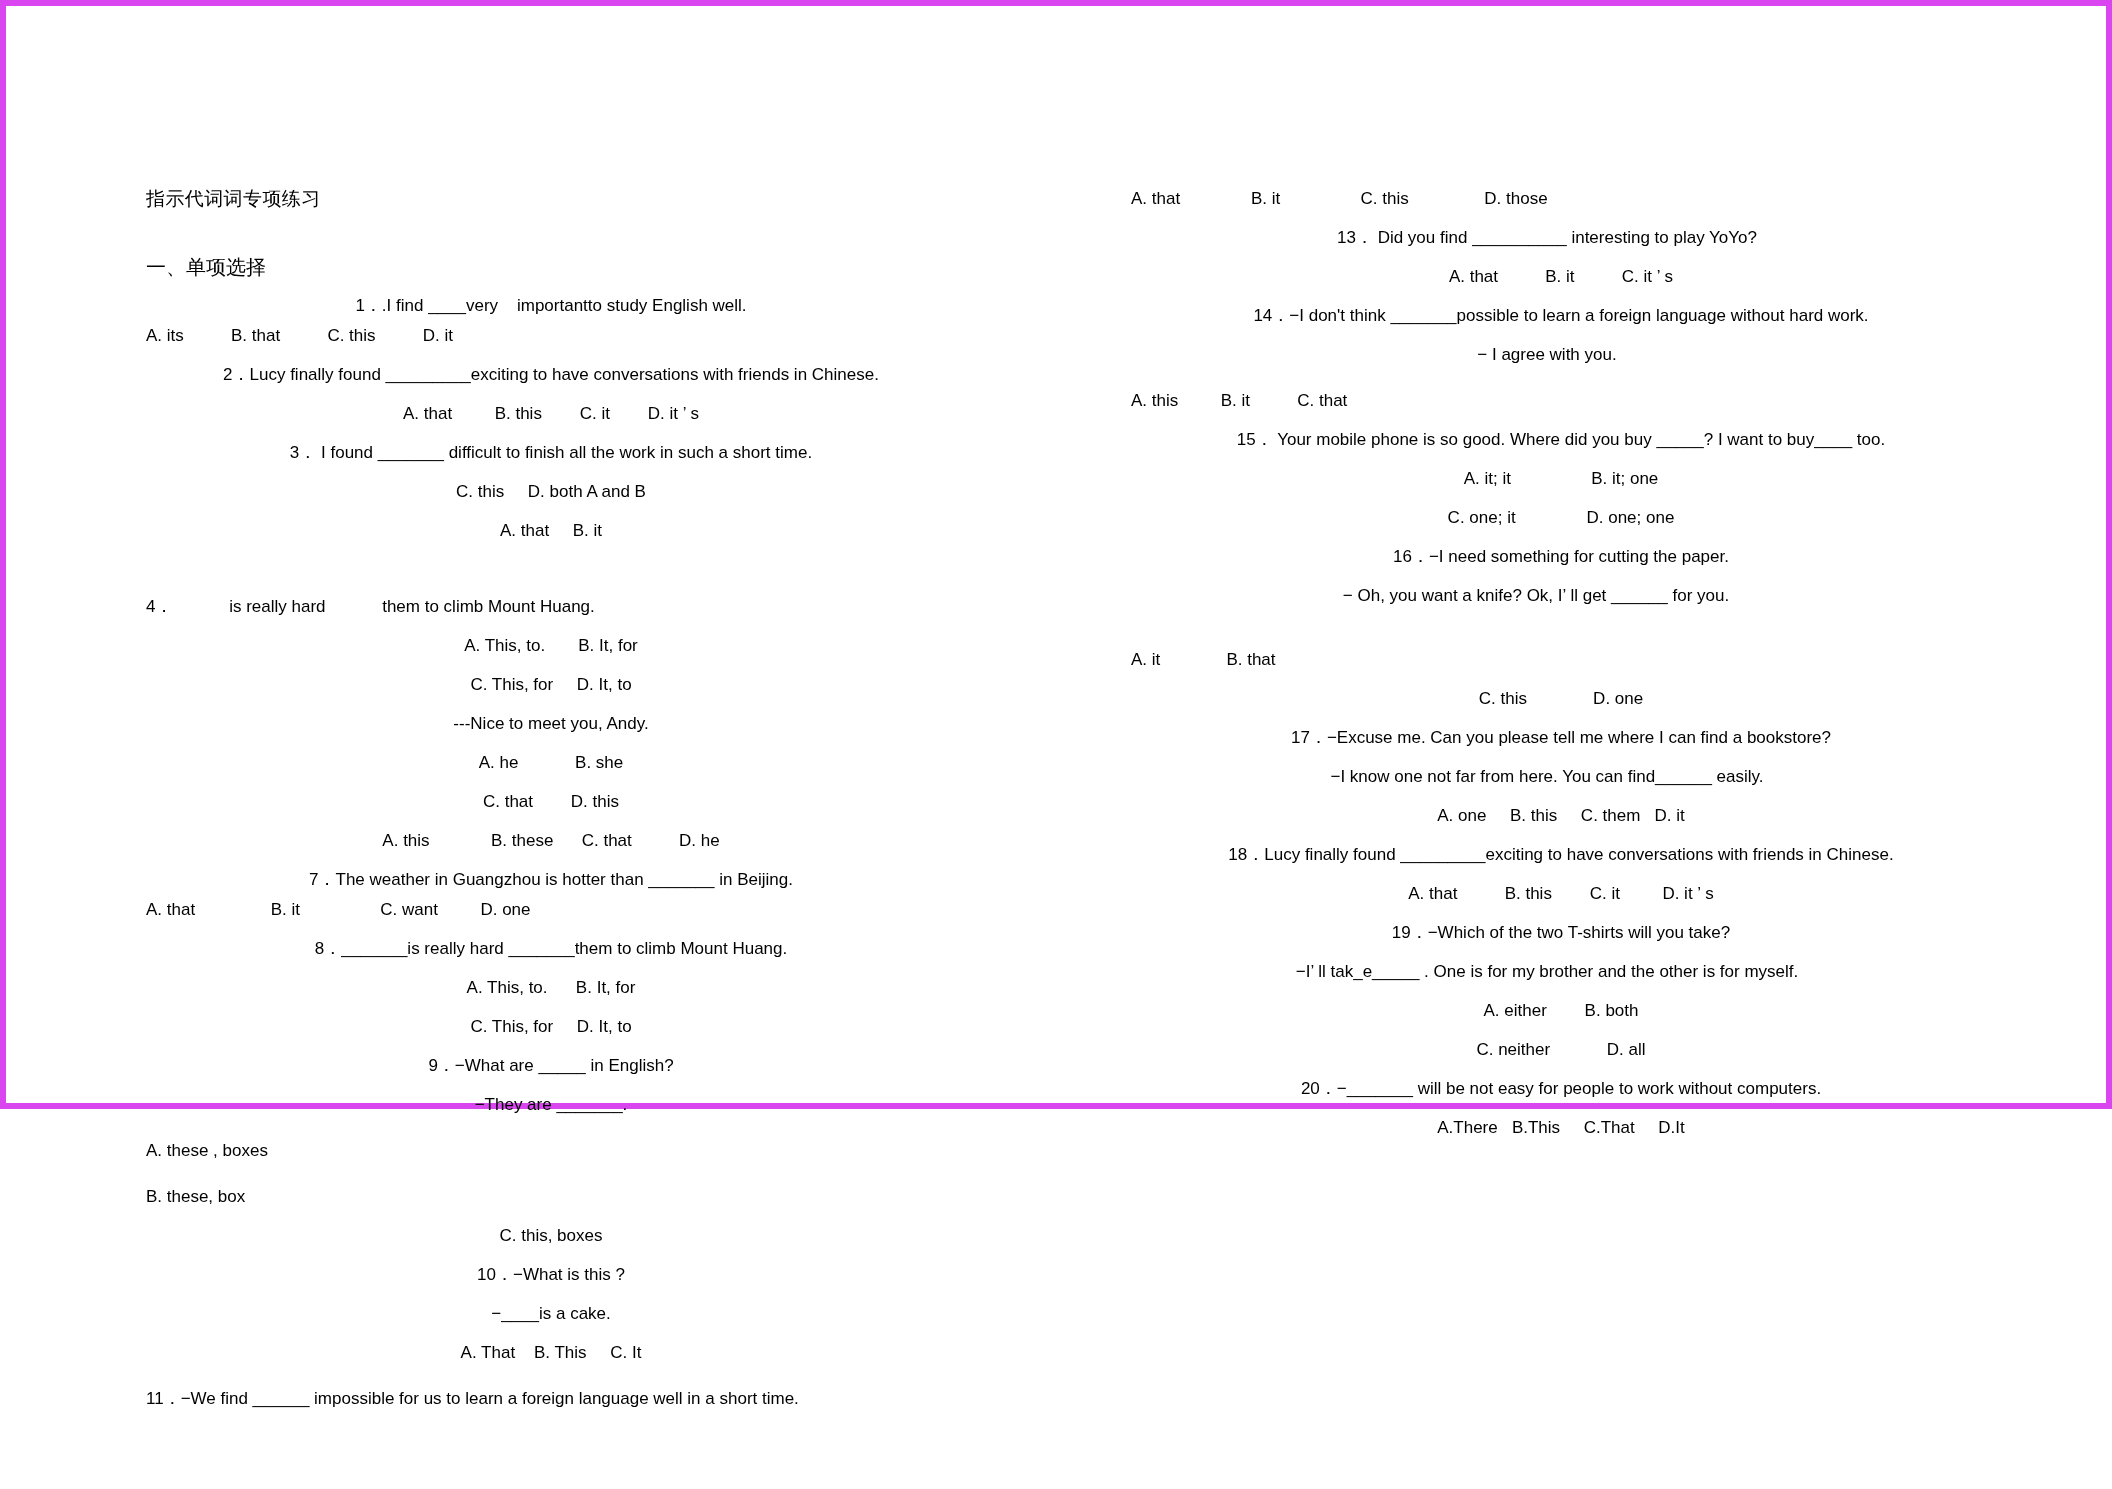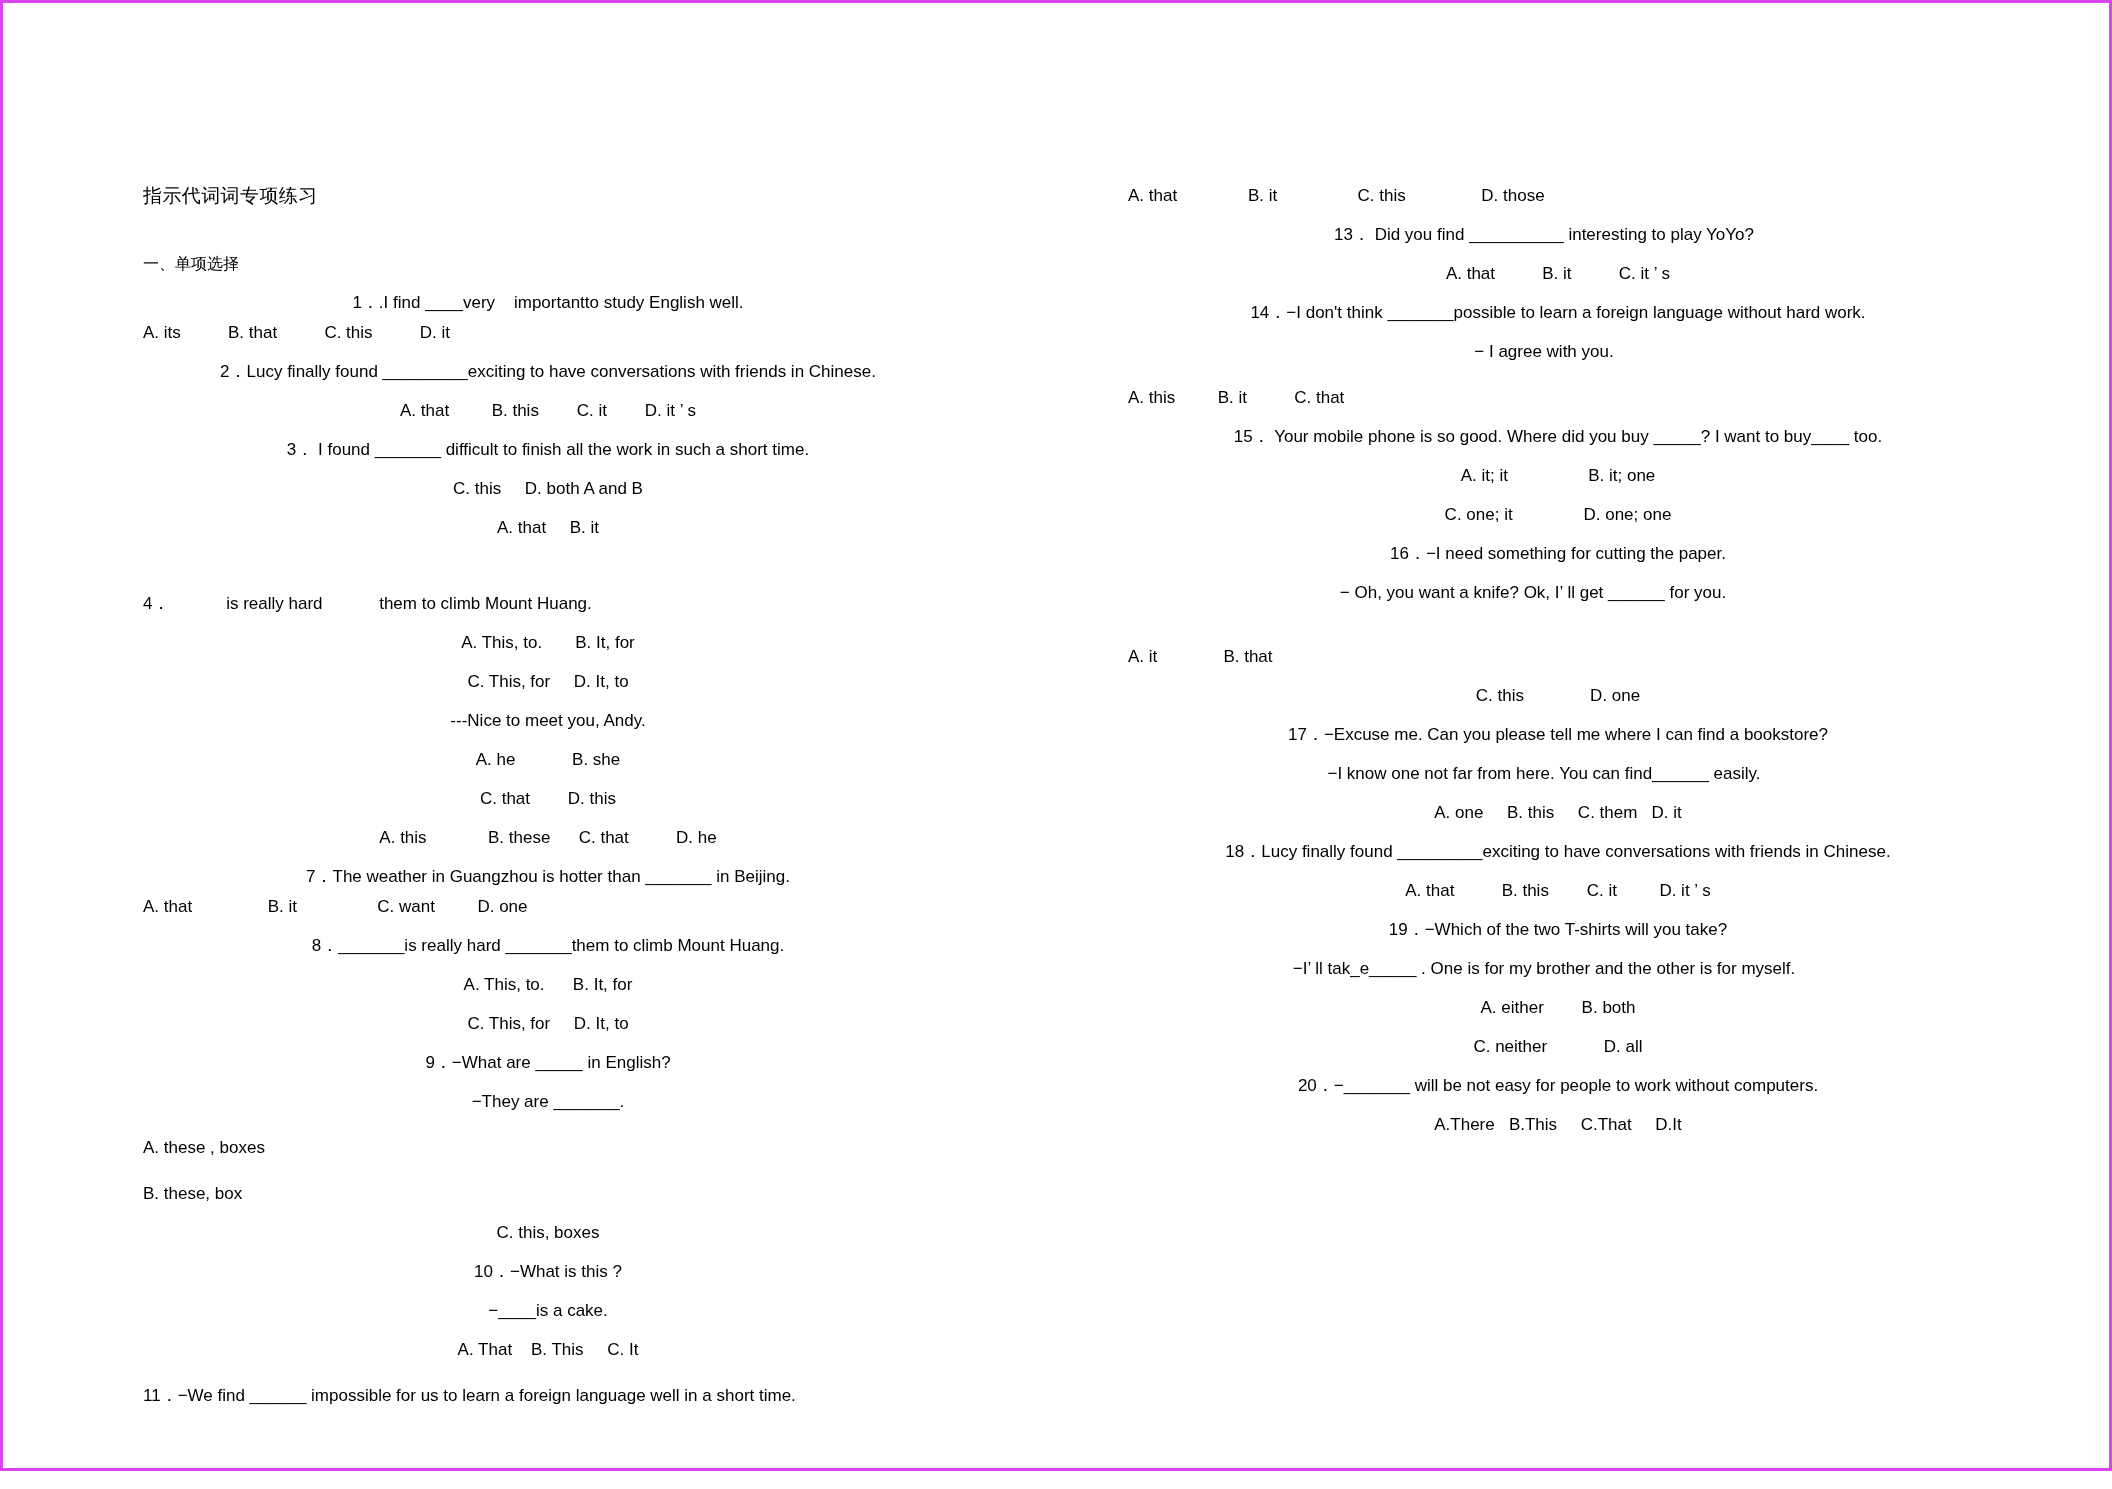--- a/index.html
+++ b/index.html
@@ -10,23 +10,23 @@
   body {
     width: 2112px;
     height: 1489px;
     font-family: "Liberation Sans", sans-serif;
     color: #000000;
     overflow: hidden;
   }
   .page {
     position: relative;
     width: 2112px;
-    height: 1471px;
+    height: 1109px;
     box-sizing: border-box;
-    border: 3px solid #d946ef;
+    border: 6px solid #d946ef;
     background: #ffffff;
   }
   .columns {
     position: absolute;
     left: 0;
     top: 0;
     width: 2112px;
     height: 1489px;
   }
   .col {
@@ -38,21 +38,21 @@
   .col-right { left: 1125px; width: 860px; top: 178px; }
 
   .doc-title {
     font-size: 19px;
     line-height: 30px;
     letter-spacing: 0.4px;
     margin: 0 0 38px 0;
     white-space: nowrap;
   }
   .section-head {
-    font-size: 16px;
+    font-size: 20px;
     line-height: 30px;
     margin: 0 0 6px 0;
     white-space: nowrap;
   }
   .ln {
     font-size: 17px;
     line-height: 30px;
     margin: 0;
     white-space: pre;
   }

